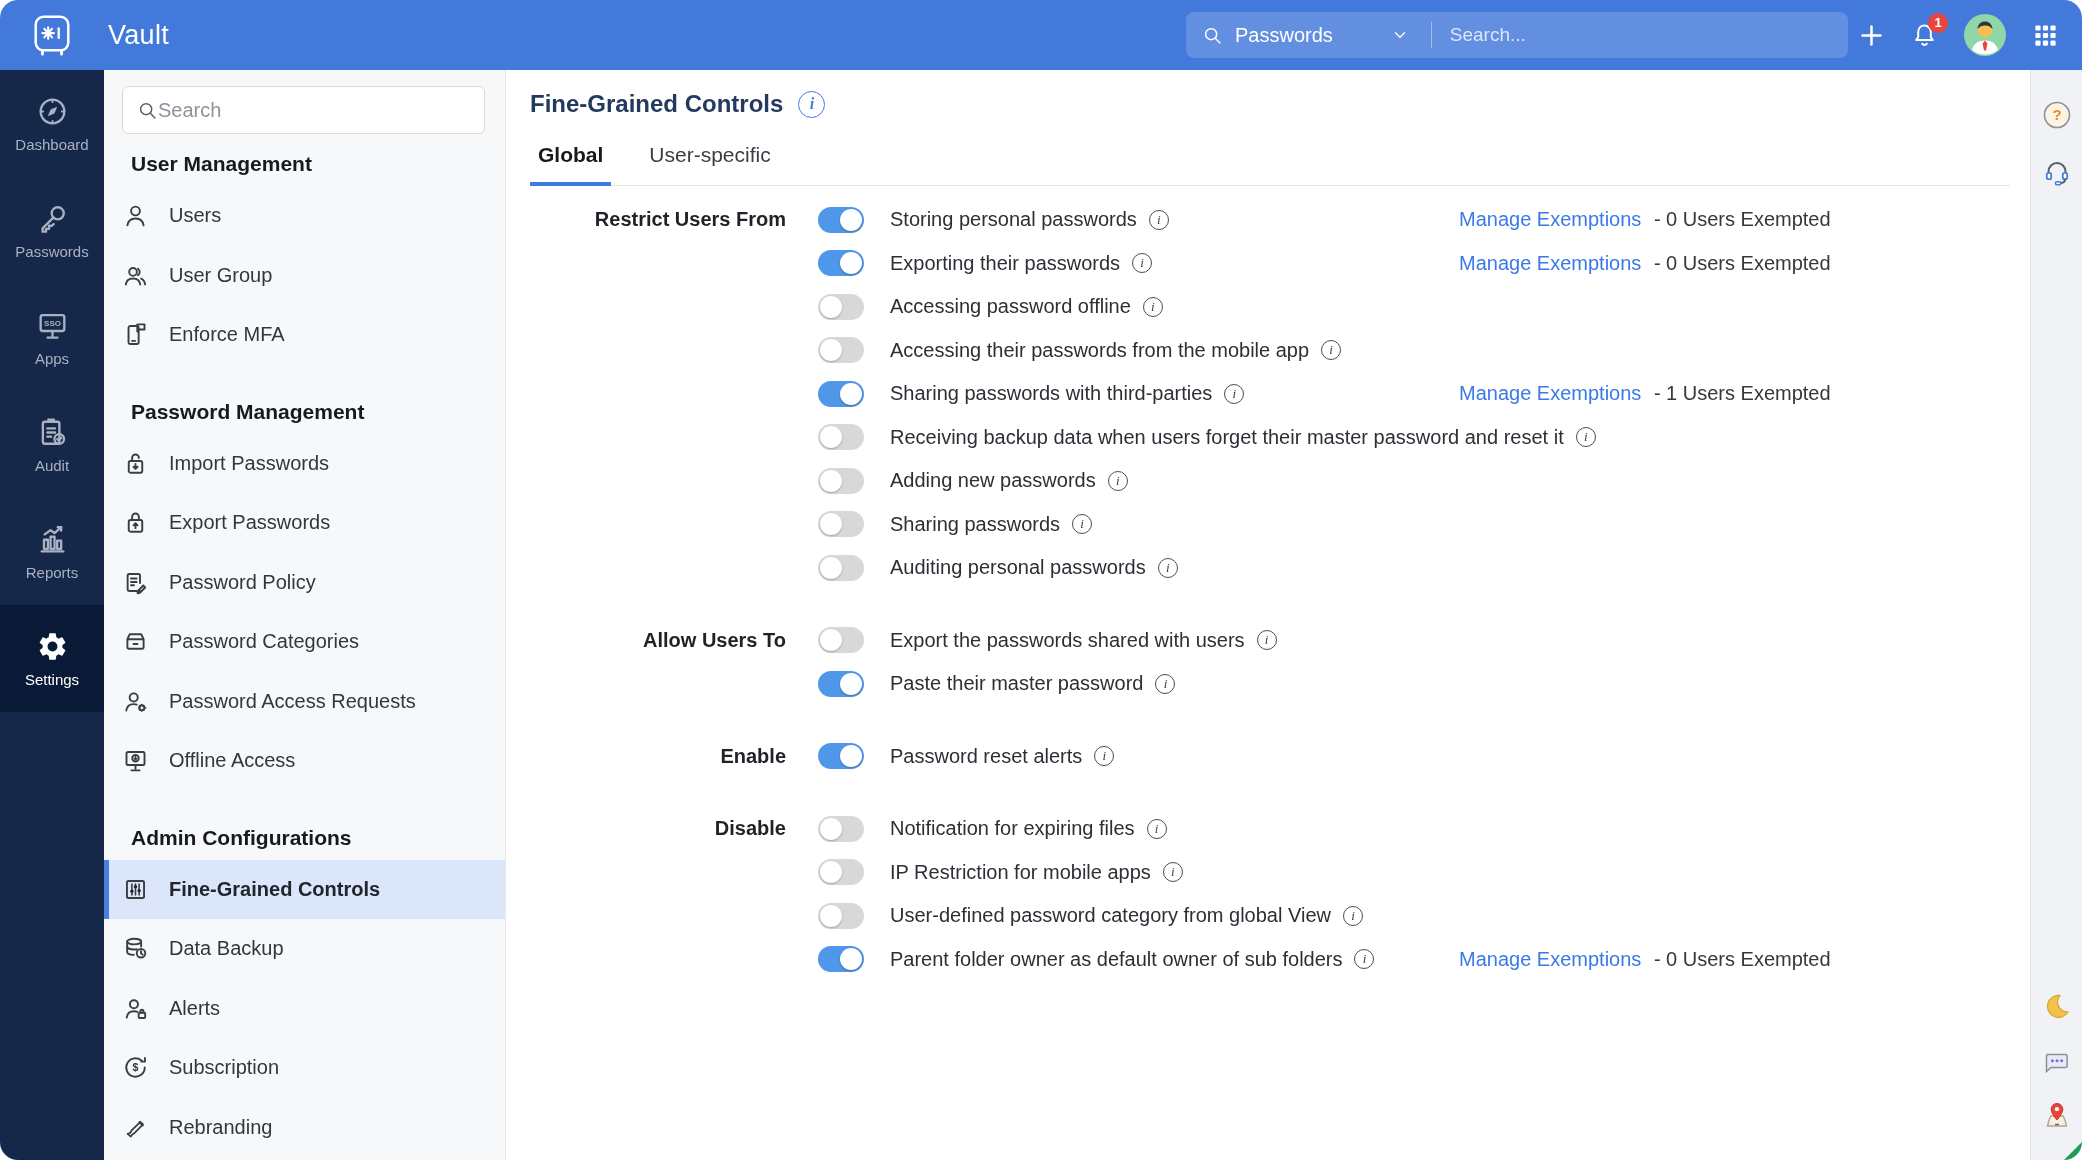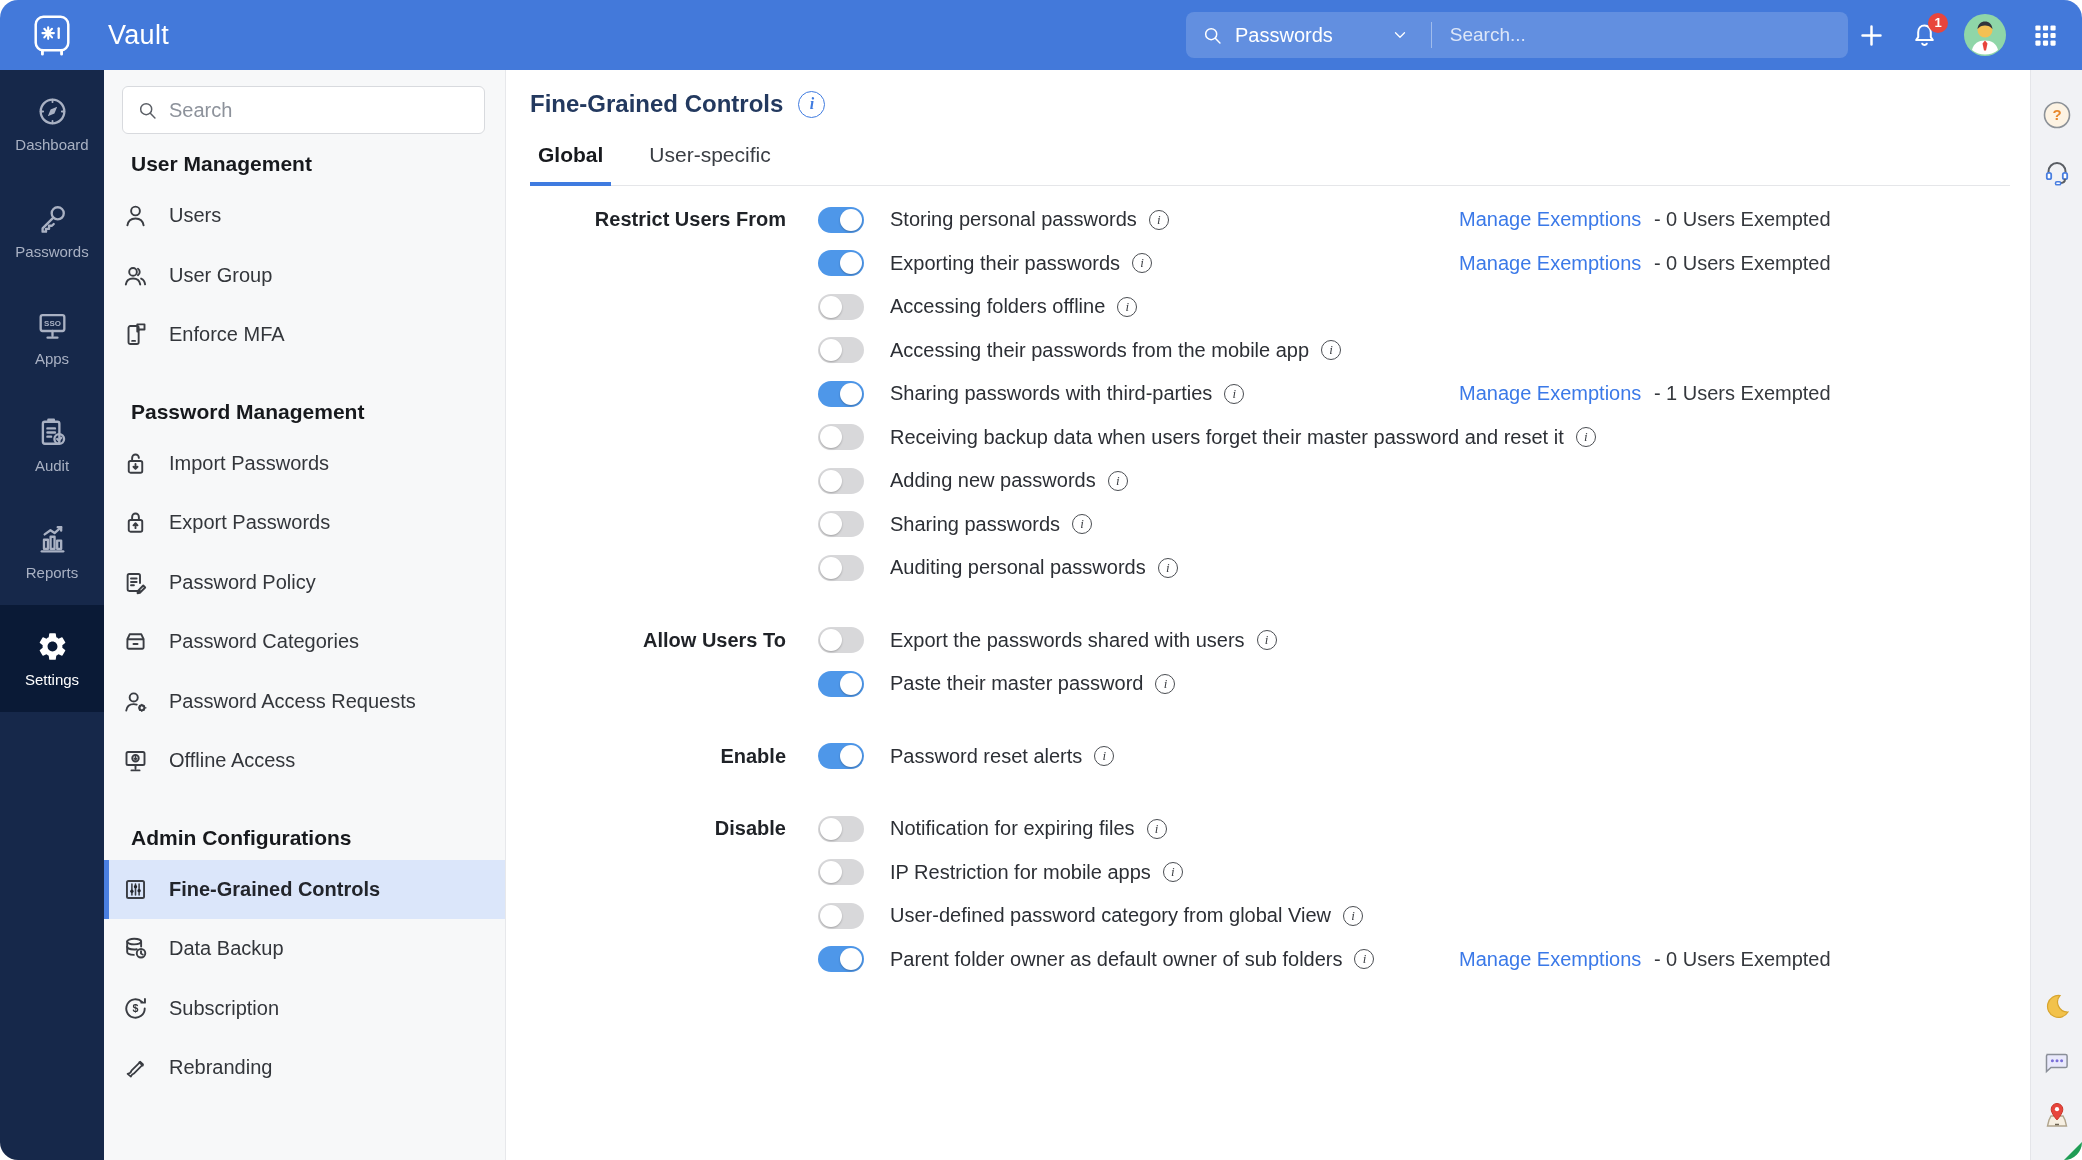--- a/index.html
+++ b/index.html
@@ -43,21 +43,21 @@
                justify-content:center; gap:8px; color:#a9b1c3; cursor:pointer; }
   .rail-item svg { width:33px; height:33px; }
   .rail-item .rail-label { font-size:15px;text-align:right; }
   .rail-item.active { background:#0a1a36; color:#fff; }
 
   
   .sidebar { position:absolute; top:70px; left:104px; width:402px; height:1090px;
              background:#f7f8f9; border-right:1px solid #e7e8eb; overflow:hidden; }
   .sidebar-search { margin:16px 20px 0 18px; height:48px; background:#fff;
                     border:1px solid #d8dade; border-radius:6px; display:flex;
-                    align-items:center; padding:0 14px; gap:11px; }
+                    align-items:center; padding:0 14px; }
   .sidebar-search svg { width:21px; height:21px; stroke:#5b5f66; flex:none; }
   .sidebar-search input { border:none; outline:none; flex:1; font-size:20px; color:#33363b;
                           background:transparent; font-family:"Liberation Sans",sans-serif; }
   .sidebar-search input::placeholder { color:#8d929b; }
   .side-heading { margin:33px 0 8px 0; padding:0 27px; font-size:21px; font-weight:700;
                   color:#17191d; line-height:28px; }
   .side-section:first-of-type .side-heading { margin-top:16px; }
   .side-item { height:59.5px; display:flex; align-items:center; gap:20px; padding-left:18px;
                font-size:20px; color:#33363b; cursor:pointer; }
   .side-item svg { width:27px; height:27px; stroke:#3a3d43; flex:none; }
@@ -414,20 +414,31 @@
                   <ellipse cx="10.8" cy="5.8" rx="6.2" ry="2.5"></ellipse>
                   <path d="M4.6 5.8v9.4c0 1.3 2.6 2.4 5.9 2.5M17 5.8v4.4"></path>
                   <path d="M4.6 10.5c0 1.3 2.7 2.4 6.2 2.4.8 0 1.6-.1 2.3-.2"></path>
                   <circle cx="16.9" cy="16.2" r="3.8"></circle>
                   <path d="M16.9 14.4v2l1.5.9"></path>
                 </svg>
               </span>
                 <span>Data Backup</span>
               </div>
 
+              <div class="side-item">
+                <span style="display: flex;">
+                <svg viewBox="0 0 24 24" fill="none" stroke="currentColor" stroke-width="1.7" stroke-linecap="round" stroke-linejoin="round" style="flex: 0 0 auto;">
+                  <circle cx="10.6" cy="8.2" r="3.6"></circle>
+                  <path d="M4.2 20c.5-3.7 3-5.6 6.4-5.6 1.1 0 2.2.2 3.1.6"></path>
+                  <rect x="14.8" y="15.8" width="5.8" height="4.6" rx="0.9"></rect>
+                  <path d="M16.3 15.8v-1.3a1.4 1.4 0 0 1 2.8 0v1.3"></path>
+                </svg>
+              </span>
+                <span>Alerts</span>
+              </div>
 
               <div class="side-item">
                 <span style="display: flex;">
                 <svg viewBox="0 0 24 24" fill="none" stroke="currentColor" stroke-width="1.7" stroke-linecap="round" stroke-linejoin="round" style="flex: 0 0 auto;">
                   <path d="M20.2 12a8.2 8.2 0 1 1-2.4-5.8"></path>
                   <path d="M20.4 3.6v3.2h-3.2"></path>
                   <text x="12" y="15.2" font-size="9.5" font-weight="bold" text-anchor="middle" fill="currentColor" stroke="none" font-family="Liberation Sans,sans-serif">$</text>
                 </svg>
               </span>
                 <span>Subscription</span>
@@ -487,21 +498,21 @@
                 <span class="exempt">
                   <a>Manage Exemptions</a>
                   <span class="suffix">- 0 Users Exempted</span>
                 </span>
               </div>
 
               <div class="row">
                 <span class="toggle">
                 <span class="knob"></span>
               </span>
-                <span class="row-label">Accessing folders offline</span>
+                <span class="row-label">Accessing password offline</span>
                 <span class="info-sm">i</span>
 
               </div>
 
               <div class="row">
                 <span class="toggle">
                 <span class="knob"></span>
               </span>
                 <span class="row-label">Accessing their passwords from the mobile app</span>
                 <span class="info-sm">i</span>

